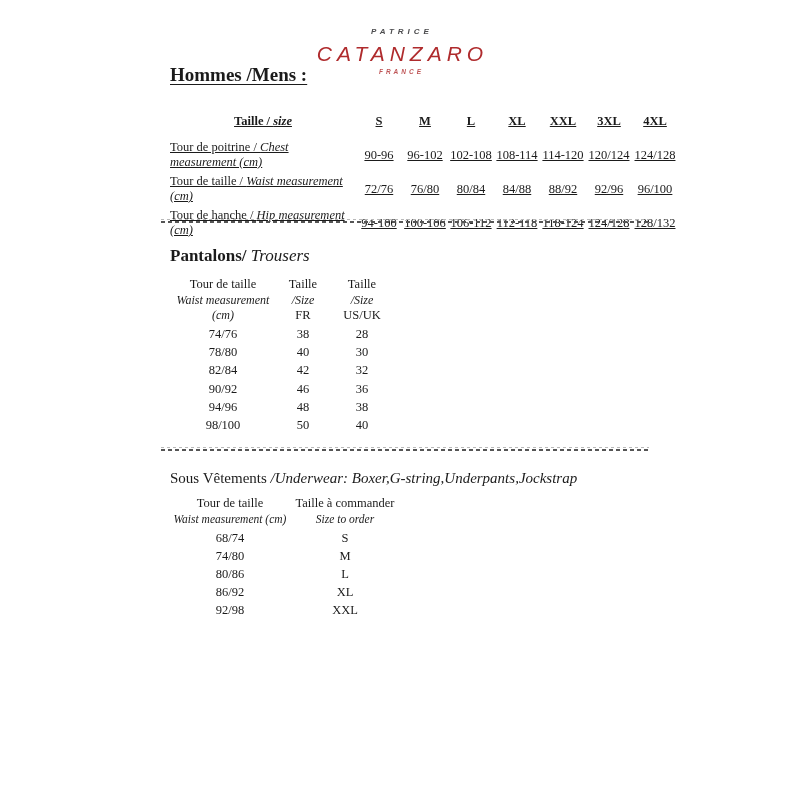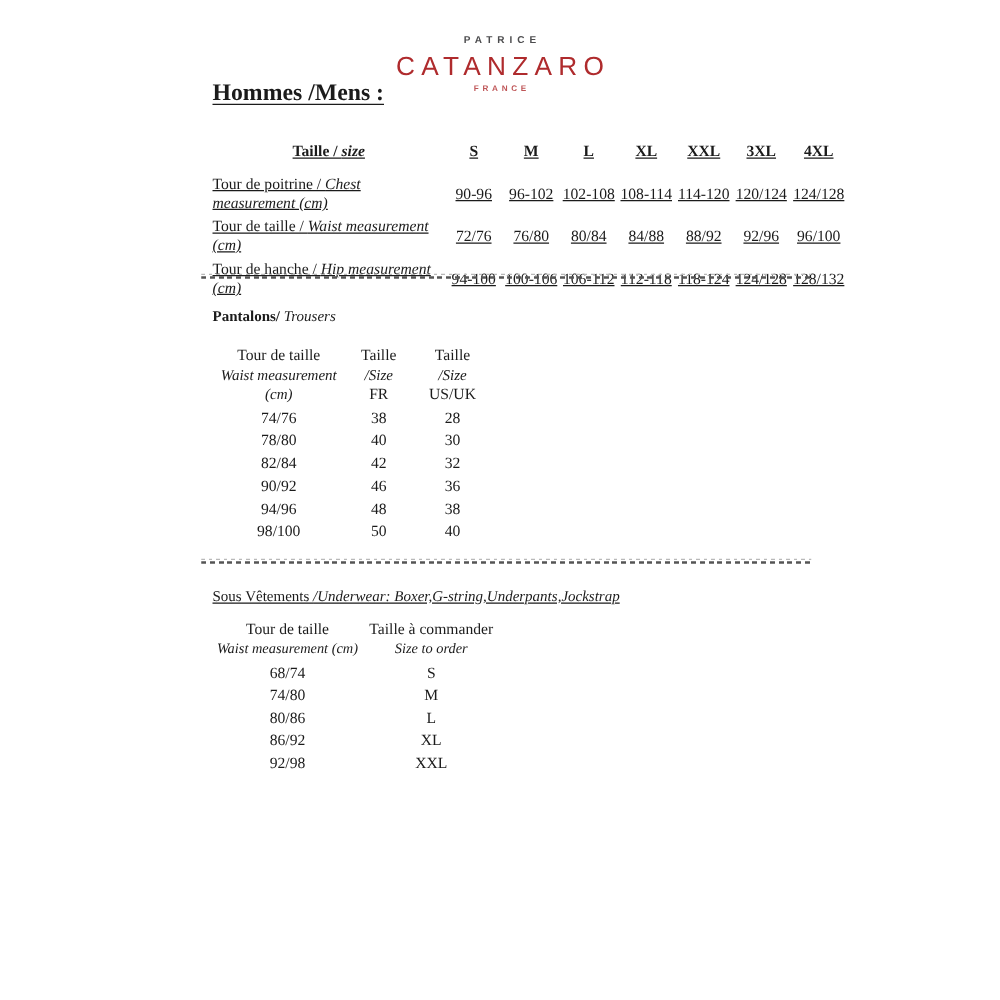--- a/index.html
+++ b/index.html
@@ -7,30 +7,30 @@
   html, body { background: #ffffff; }
   .page {
     position: relative; width: 800px; height: 800px; background: #fff;
     font-family: "Liberation Serif", serif; color: var(--ink); overflow: hidden;
   }
   .i { font-style: italic; }
   .b { font-weight: bold; }
 
   
   .logo { position: absolute; top: 27px; left: 0; width: 100%; text-align: center;
-          font-family: "Liberation Sans", sans-serif; }
+          font-family: "Liberation Sans", sans-serif; font-style: italic; }
   .logo-top { font-size: 8px; font-weight: bold; letter-spacing: 4px; text-indent: 4px; color: #4c4c4e; }
   .logo-main { font-size: 21px; letter-spacing: 5px; text-indent: 5px; color: var(--brand-red); margin-top: 6px; }
   .logo-bottom { font-size: 6.5px; font-weight: bold; letter-spacing: 3px; text-indent: 3px; color: var(--brand-red); opacity: .8; margin-top: 2px; }
 
   
   .hommes-title { position: absolute; left: 170px; top: 64px; font-size: 19px; font-weight: bold;
                   text-decoration: underline; text-underline-offset: 3px; }
-  .pantalons-title { position: absolute; left: 170px; top: 246px; font-size: 12px; }
-  .underwear-title { position: absolute; left: 170px; top: 470px; font-size: 12px; text-decoration: underline; }
+  .pantalons-title { position: absolute; left: 170px; top: 246px; font-size: 17px; }
+  .underwear-title { position: absolute; left: 170px; top: 470px; font-size: 15px; }
 
   
   .sizes-table { position: absolute; left: 170px; top: 110px; border-collapse: collapse; font-size: 12.5px; }
   .sizes-table th, .sizes-table td { text-align: center; font-weight: normal; padding: 2px 0; text-decoration: underline; }
   .sizes-table th { font-weight: bold; padding: 4px 0 9px 0; }
   .sizes-table .lbl { width: 186px; }
   .sizes-table td.lbl { text-align: left; margin-top: 38px; }
   .sizes-table .szcol { width: 46px; }
 
   

